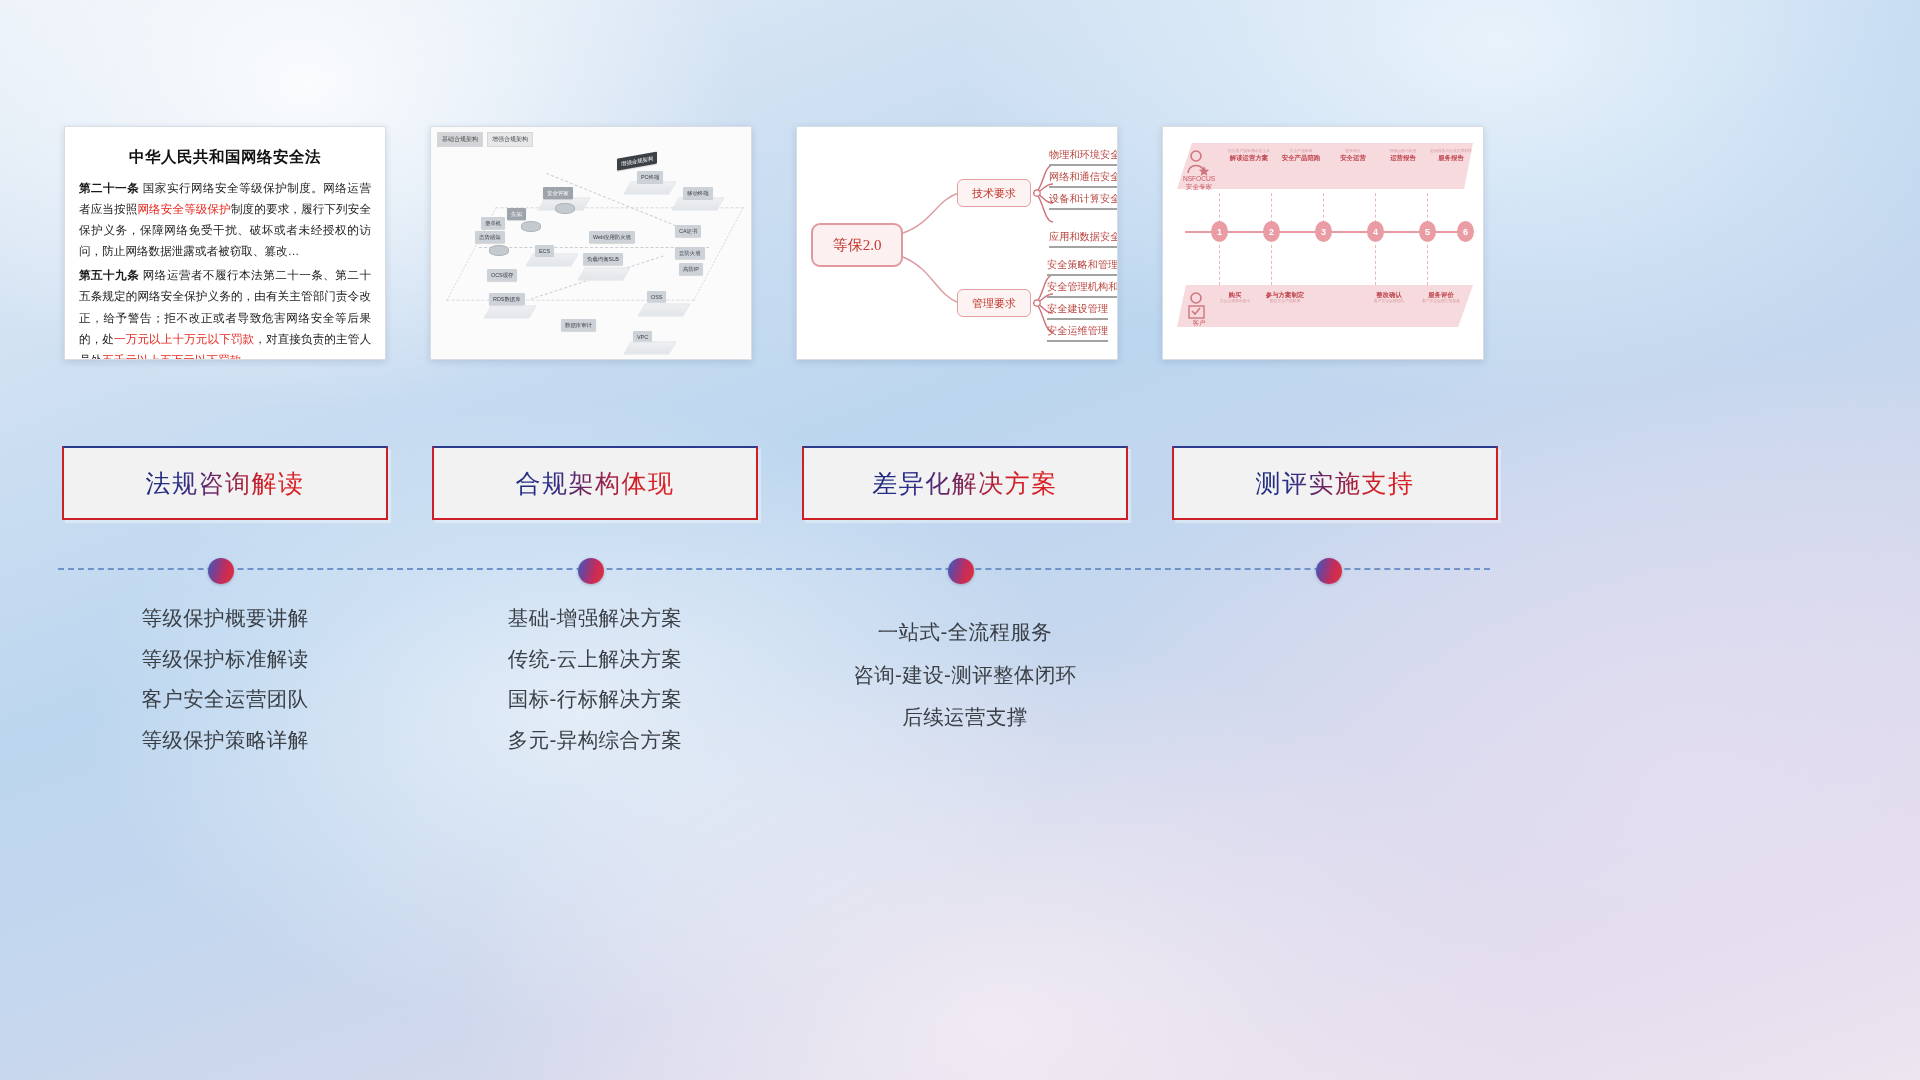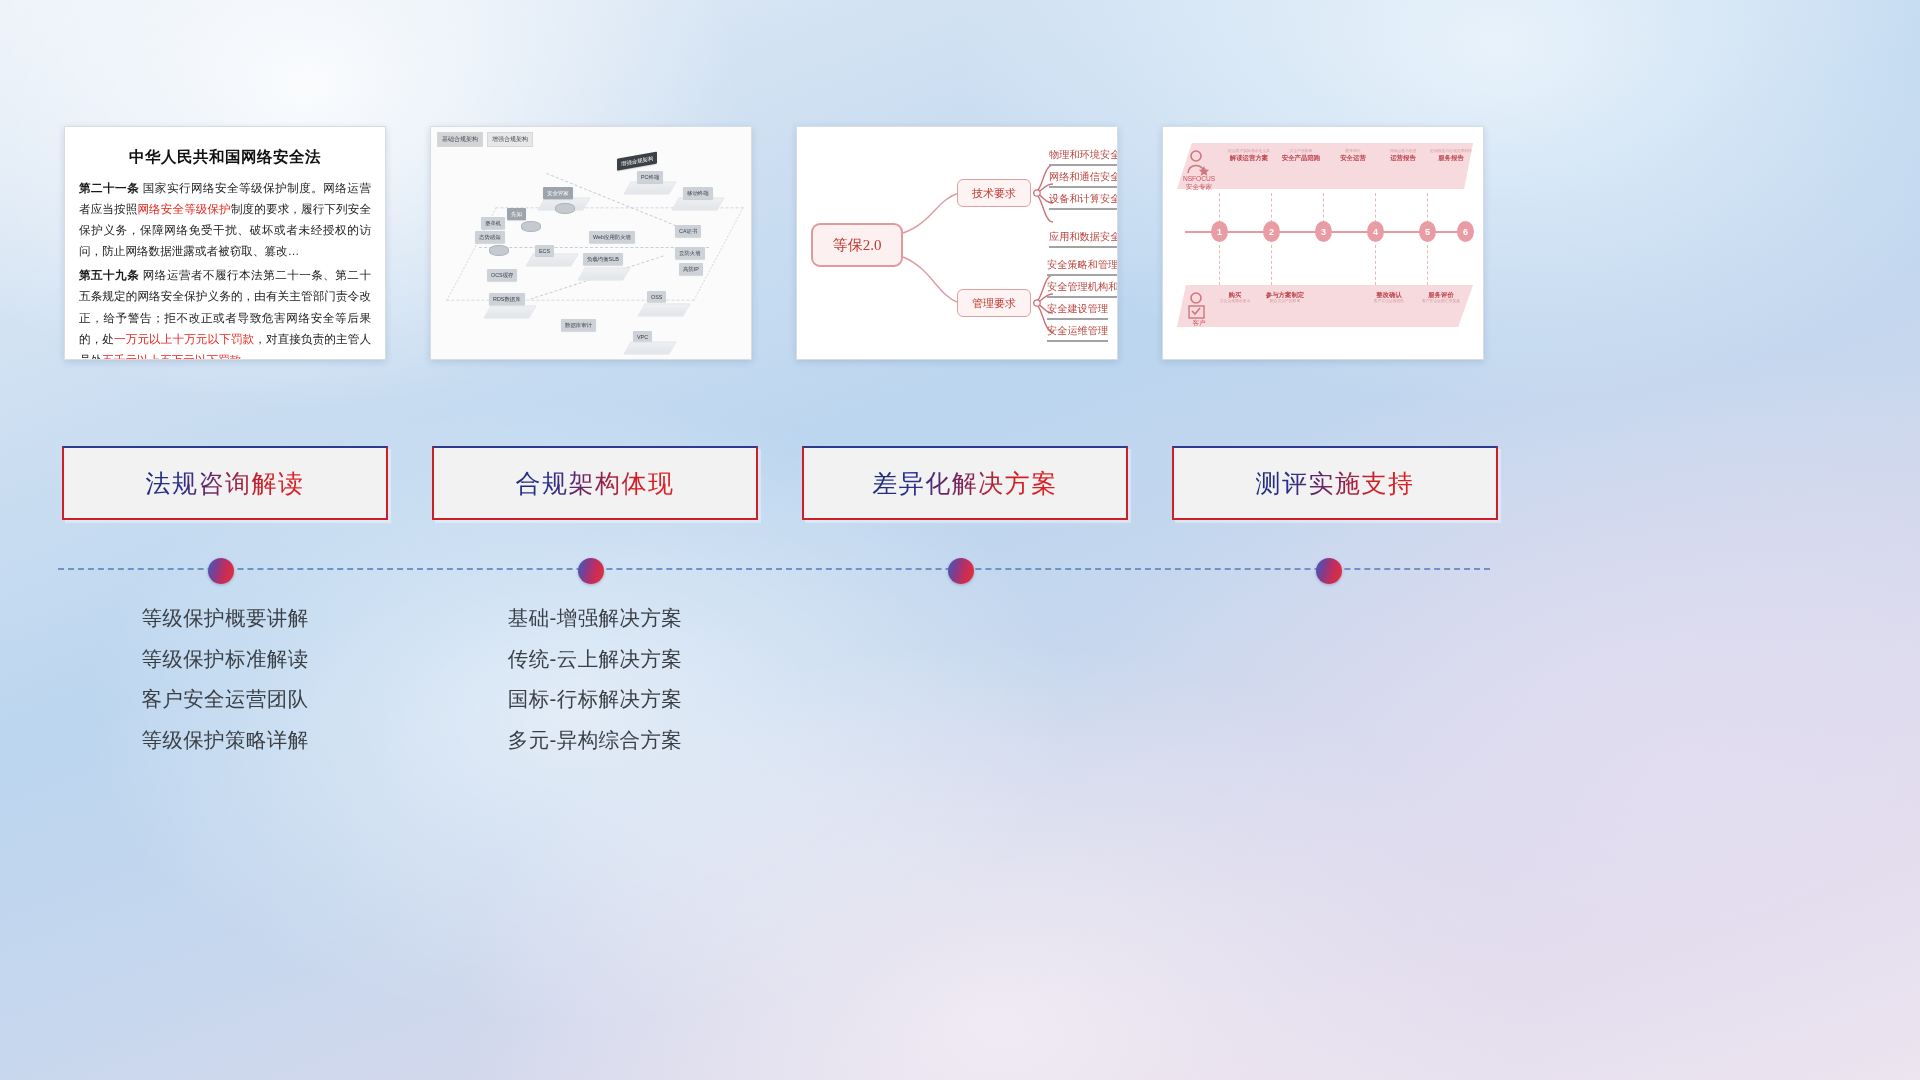--- a/index.html
+++ b/index.html
@@ -423,13 +423,18 @@
     <div class="item">等级保护标准解读</div>
     <div class="item">客户安全运营团队</div>
     <div class="item">等级保护策略详解</div>
   </div>
   <div class="list-col">
     <div class="item">基础-增强解决方案</div>
     <div class="item">传统-云上解决方案</div>
     <div class="item">国标-行标解决方案</div>
     <div class="item">多元-异构综合方案</div>
   </div>
+  <div class="list-col shift">
+    <div class="item">一站式-全流程服务</div>
+    <div class="item">咨询-建设-测评整体闭环</div>
+    <div class="item">后续运营支撑</div>
+  </div>
 </div>
 
 </body></html>

